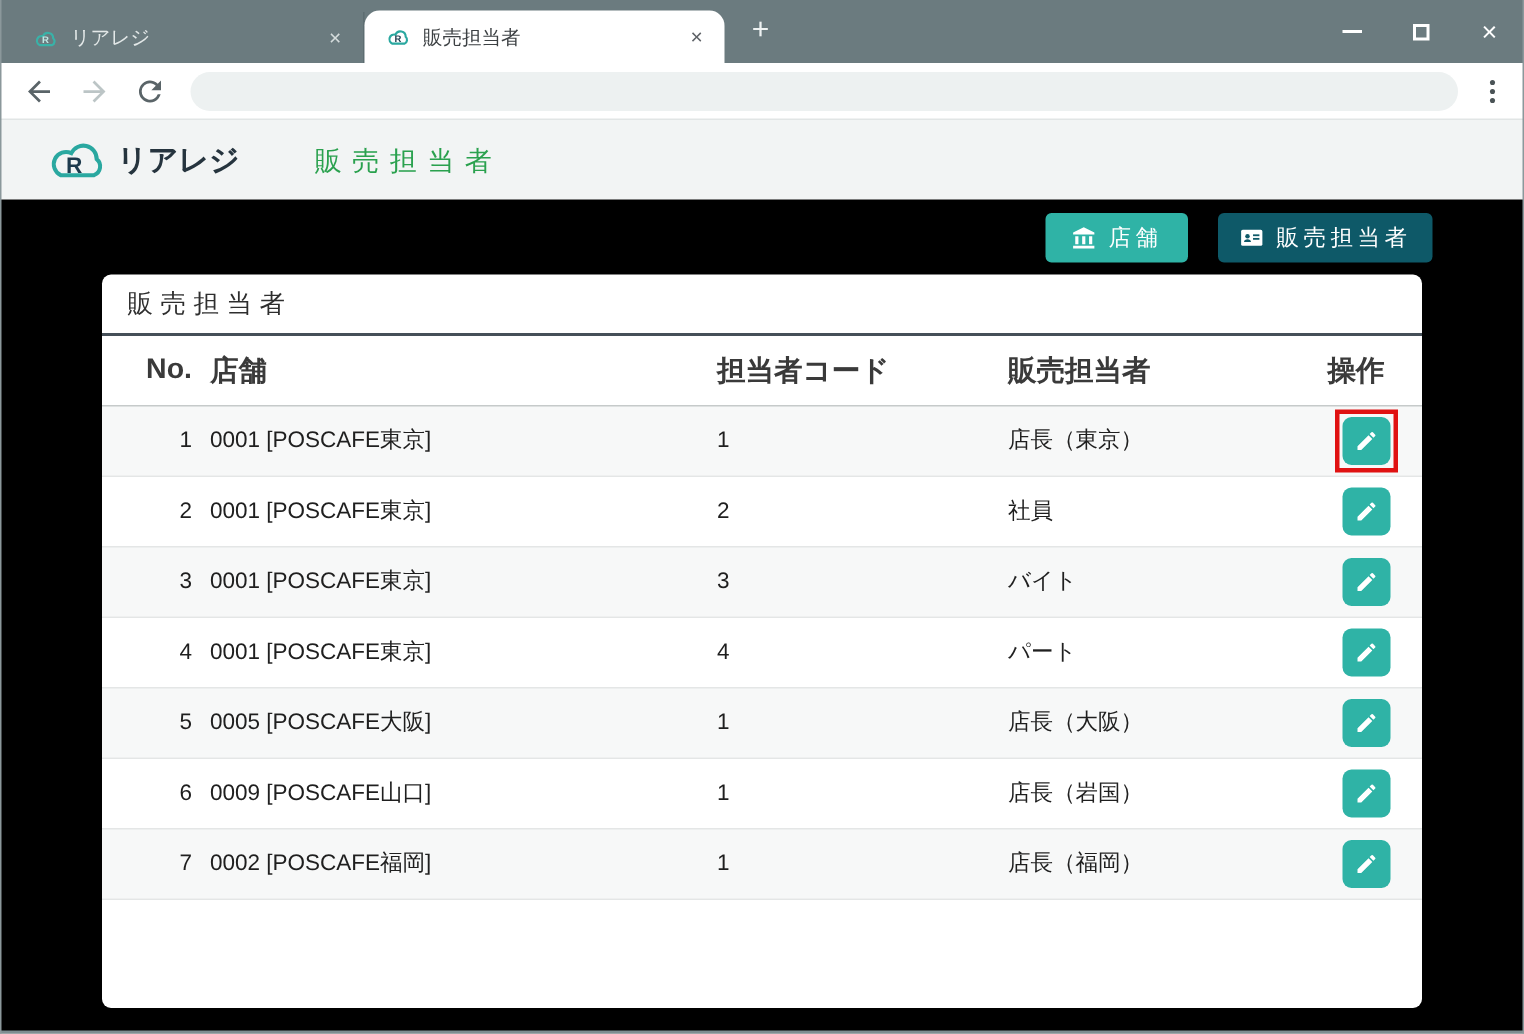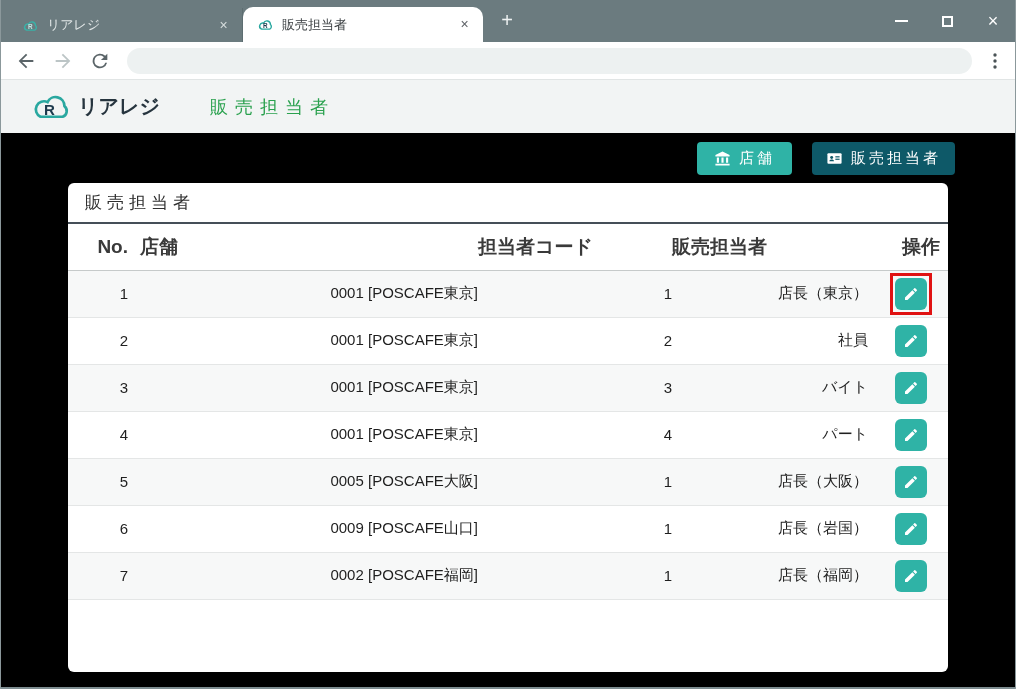--- a/index.html
+++ b/index.html
@@ -72,22 +72,22 @@
   .new-btn-icon { width:17px; height:17px; background:#fff; border-radius:3px;
     display:inline-flex; align-items:center; justify-content:center; }
   .new-btn-icon svg { width:11px; height:11px; }
 
   table { width:100%; border-collapse:collapse; table-layout:fixed; }
   col.c-no{width:72px} col.c-store{width:338px} col.c-code{width:194px}
   col.c-name{width:196px} col.c-ops{width:80px}
   th { height:46px; font-size:19px; font-weight:bold; color:#3a3a3a;
     border-bottom:1px solid #c6caca; text-align:left; }
   th.t-no, td.t-no { text-align:right; padding-right:12px; }
-  th.t-ops { text-align:right; padding-right:8px; }
-  td { height:47px; font-size:15px; color:#1f1f1f; border-bottom:1px solid #e4e6e6;text-align:right; }
+  th.t-ops { text-align:center; padding-right:8px; }
+  td { height:47px; font-size:15px; color:#1f1f1f; border-bottom:1px solid #e4e6e6; }
   tr.alt td { background:#f7f8f8; }
   td.t-ops { text-align:right; padding-right:16px; }
   .edit-wrap { display:inline-flex; padding:2px; border:3px solid transparent;
     vertical-align:middle; }
   .edit-wrap.hl { border-color:#e01212; }
   .edit-btn { width:32px; height:32px; background:#2fb3a6; border:none;
     border-radius:6px; display:inline-flex; align-items:center; justify-content:center;
     cursor:pointer; }
   .edit-btn svg { width:16px; height:16px; }
 </style>

